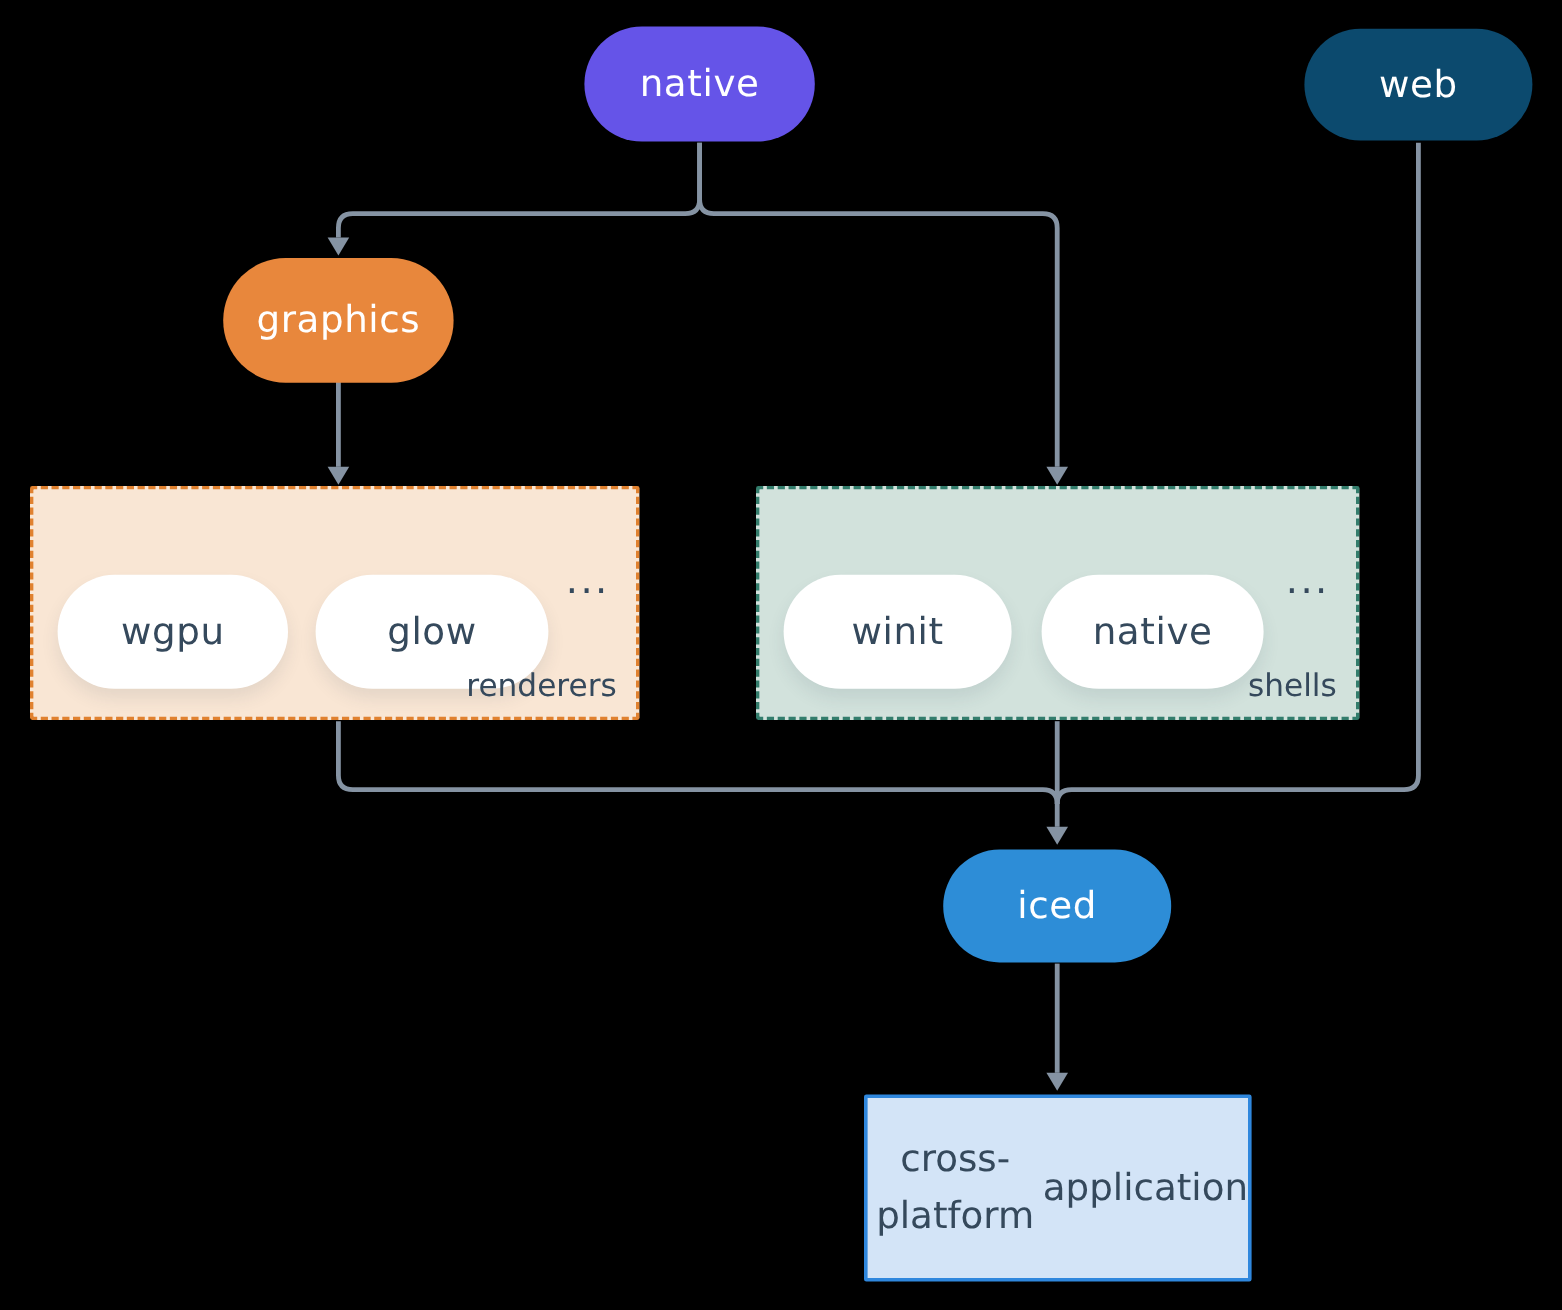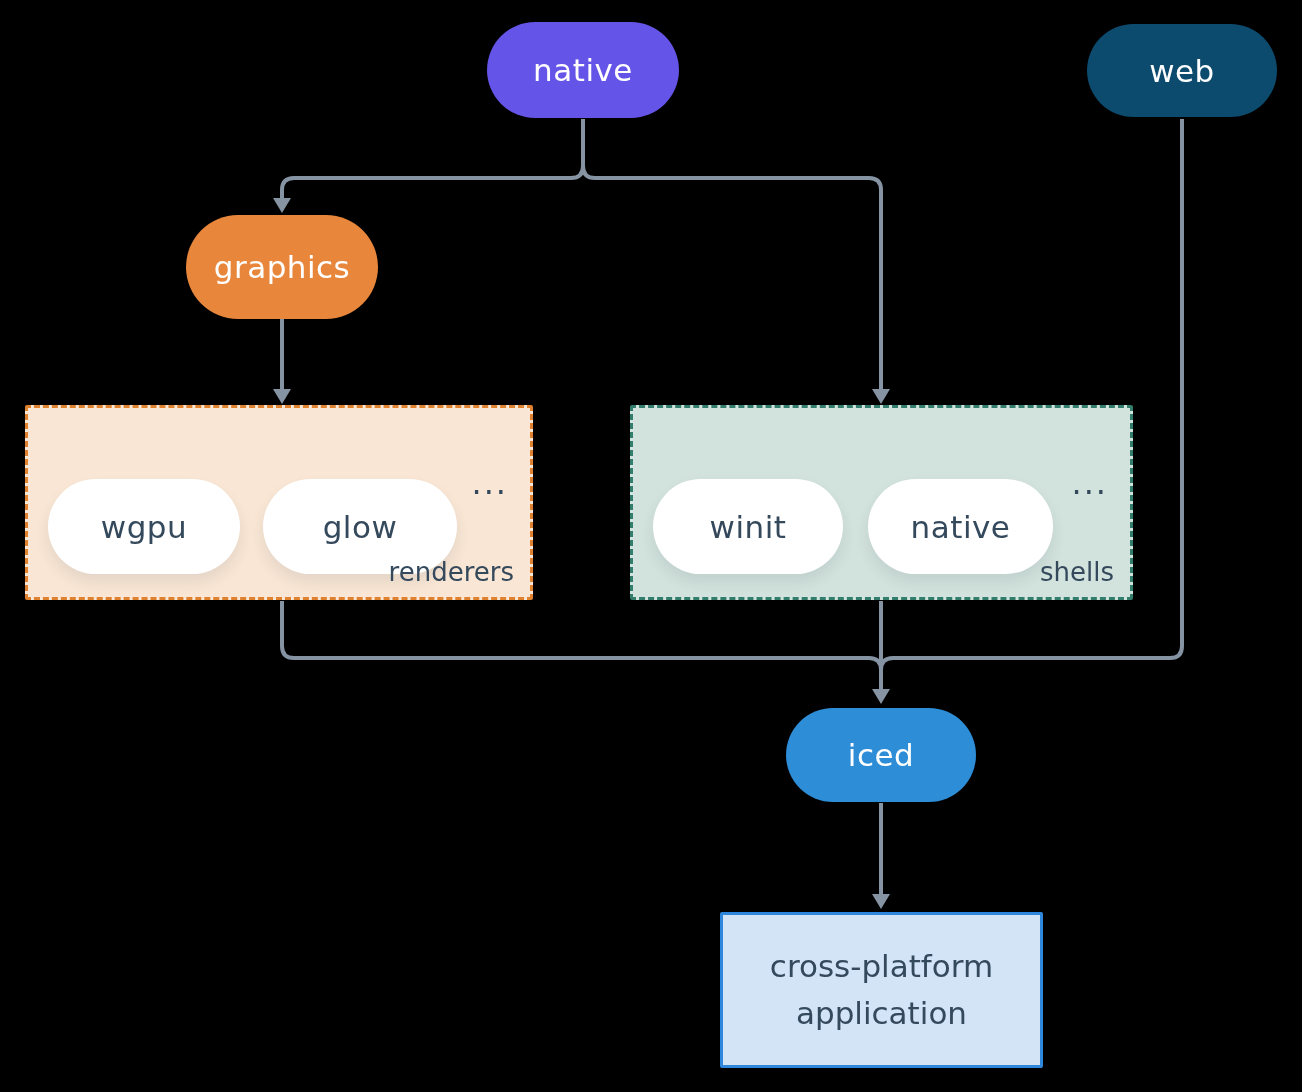--- a/index.html
+++ b/index.html
@@ -61,21 +61,21 @@
     align-items: center;
     font-size: 32px;
     letter-spacing: 2px;
     color: #35495c;
   }
   .app-box {
     position: absolute;
     box-sizing: border-box;
     border-radius: 2px;
     display: flex;
-    flex-direction: column;
+    flex-direction: row;
     align-items: center;
     justify-content: center;
     font-size: 31px;
     line-height: 47px;
     color: #35495c;
     text-align: center;
   }
 </style>
 </head>
 <body>

